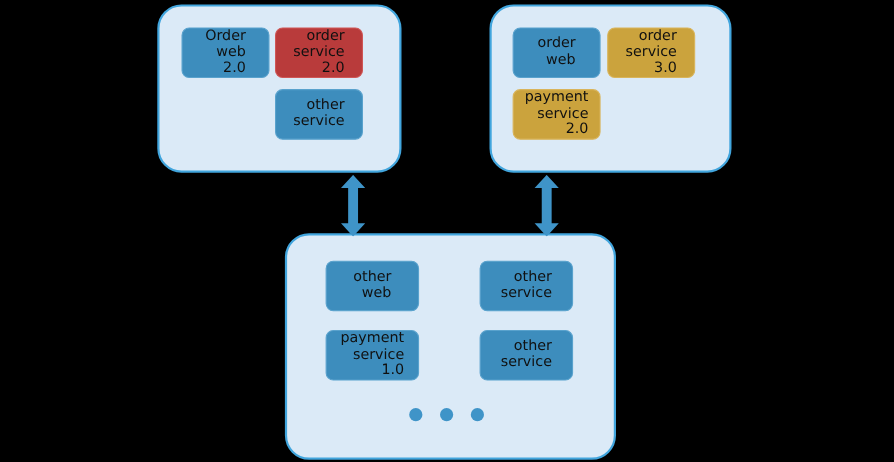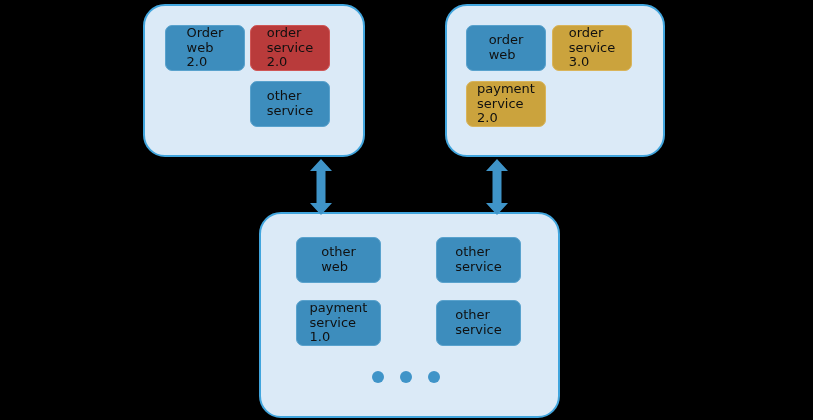--- a/index.html
+++ b/index.html
@@ -26,21 +26,21 @@
   }
 
   
   .svc {
     position: absolute;
     box-sizing: border-box;
     border-radius: 7px;
     display: flex;
     align-items: center;
     justify-content: center;
-    text-align: left;
+    text-align: right;
     line-height: 1.12;
     font-size: 13px;
     color: #101010;
     padding: 2px 3px;
     white-space: pre-line;
   }
   .svc.blue {
     background: #3d8dbd;
     border: 1px solid #59a2cd;
   }

